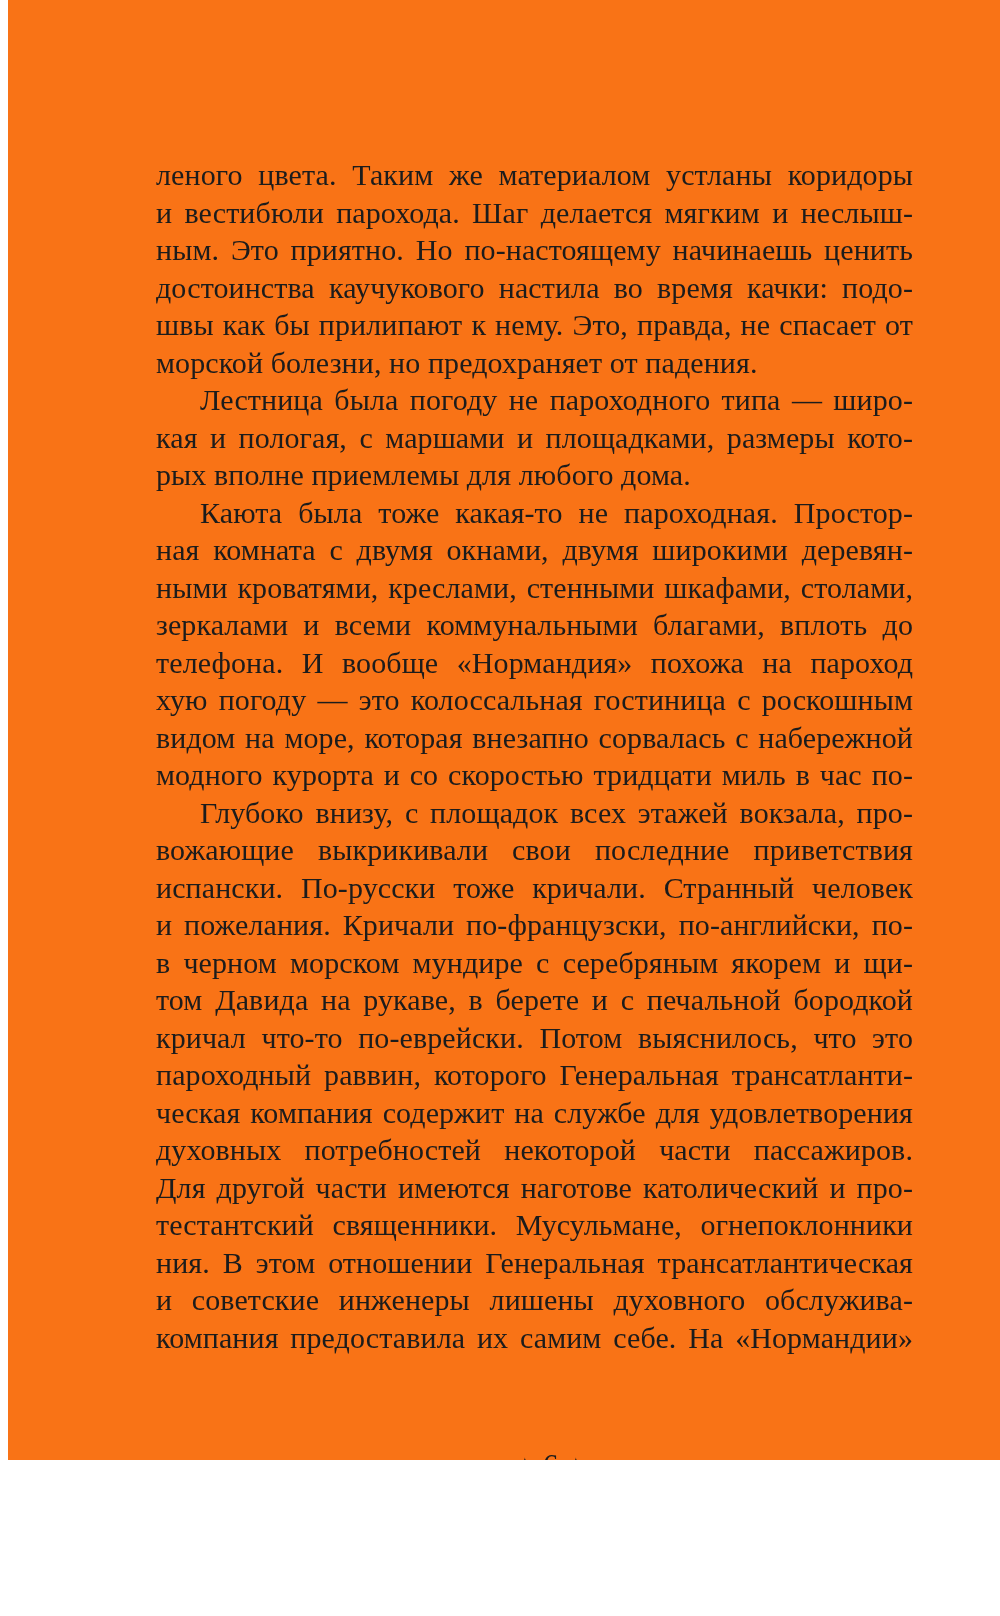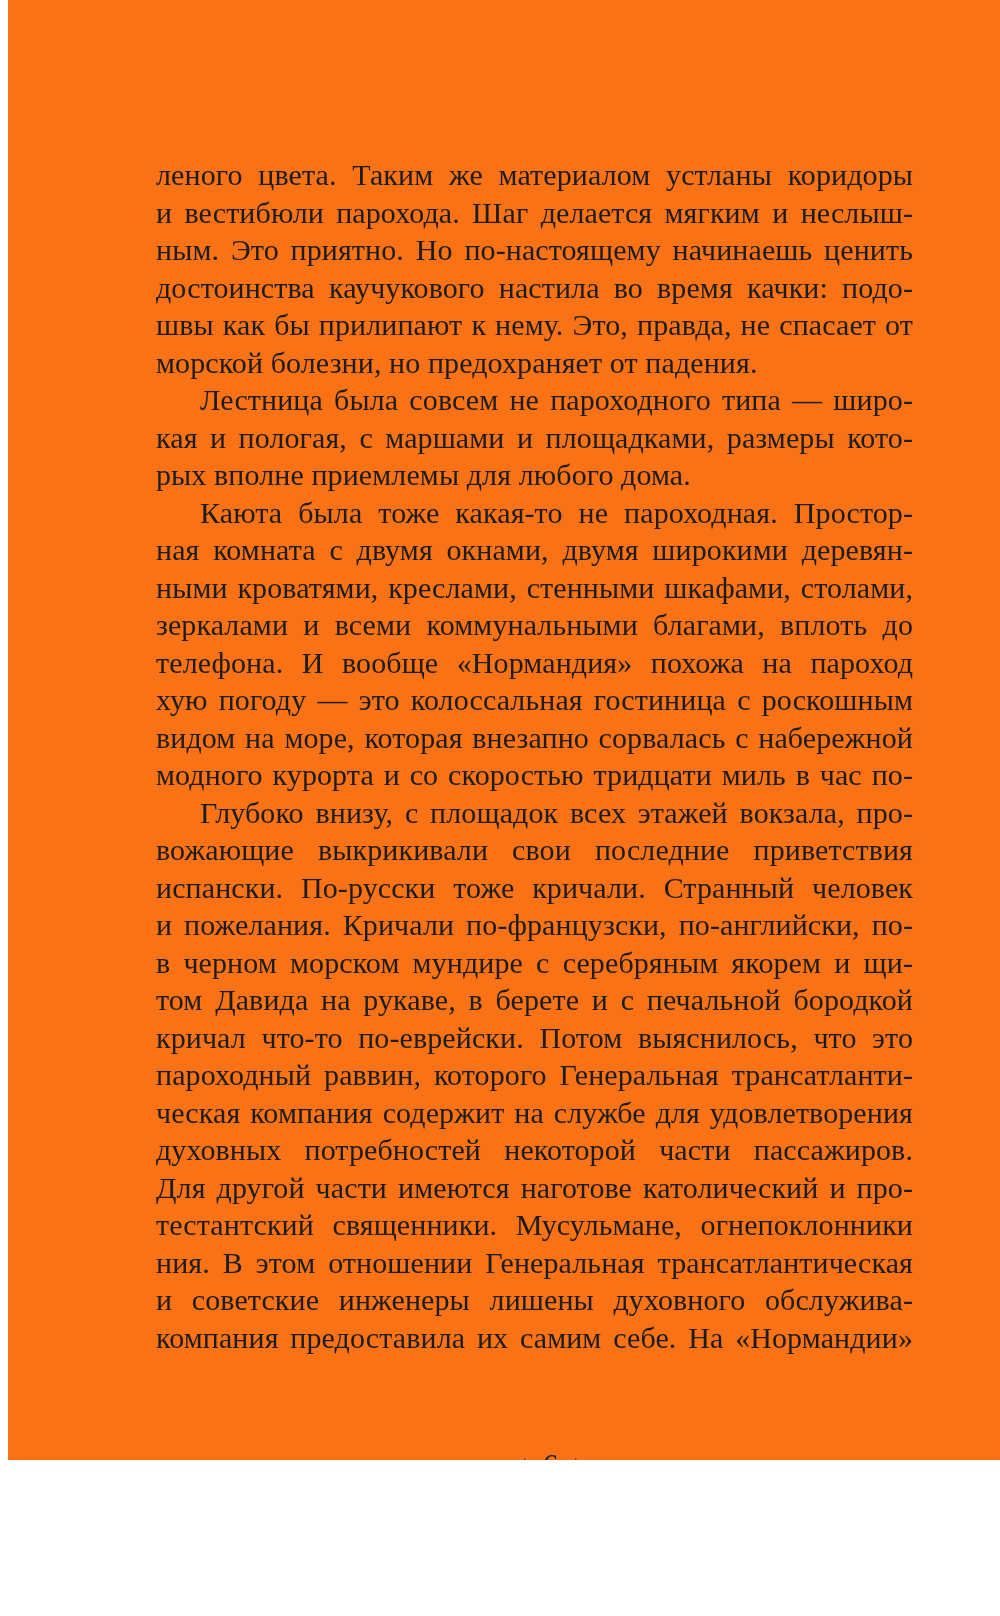--- a/index.html
+++ b/index.html
@@ -78,21 +78,21 @@
 <body>
 
 <div class="page">
   <div class="text-block">
       <div class="line just">леного цвета. Таким же материалом устланы коридоры</div>
       <div class="line just">и вестибюли парохода. Шаг делается мягким и неслыш-</div>
       <div class="line just">ным. Это приятно. Но по-настоящему начинаешь ценить</div>
       <div class="line just">достоинства каучукового настила во время качки: подо-</div>
       <div class="line just">швы как бы прилипают к нему. Это, правда, не спасает от</div>
       <div class="line nojust">морской болезни, но предохраняет от падения.</div>
-      <div class="line just indent">Лестница была совсем не пароходного типа — широ-</div>
+      <div class="line just indent">Лестница была погоду не пароходного типа — широ-</div>
       <div class="line just">кая и пологая, с маршами и площадками, размеры кото-</div>
       <div class="line nojust">рых вполне приемлемы для любого дома.</div>
       <div class="line just indent">Каюта была тоже какая-то не пароходная. Простор-</div>
       <div class="line just">ная комната с двумя окнами, двумя широкими деревян-</div>
       <div class="line just">ными кроватями, креслами, стенными шкафами, столами,</div>
       <div class="line just">зеркалами и всеми коммунальными благами, вплоть до</div>
       <div class="line just">телефона. И вообще «Нормандия» похожа на пароход</div>
       <div class="line just">хую погоду — это колоссальная гостиница с роскошным</div>
       <div class="line just">видом на море, которая внезапно сорвалась с набережной</div>
       <div class="line just">модного курорта и со скоростью тридцати миль в час по-</div>

